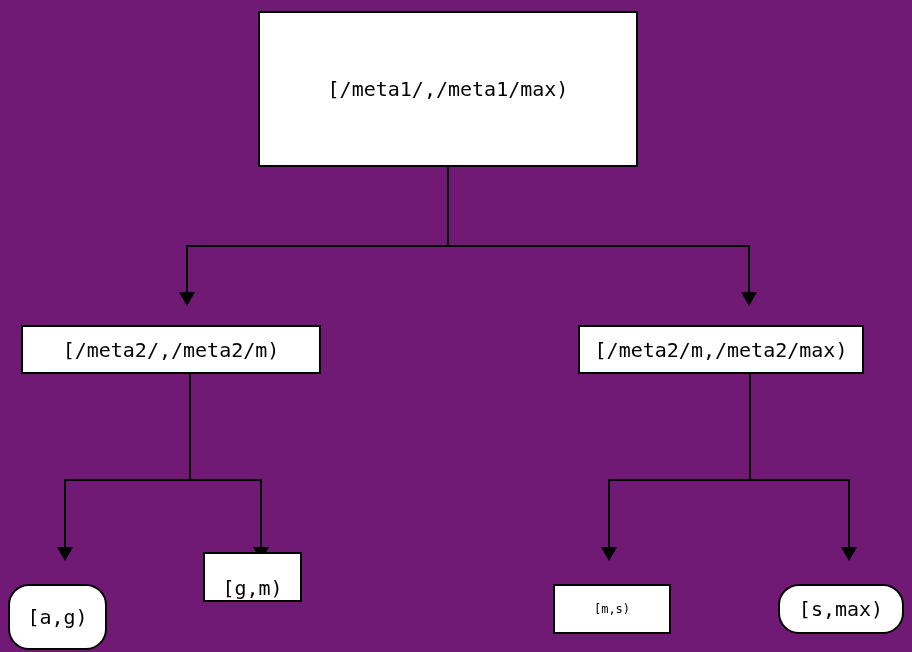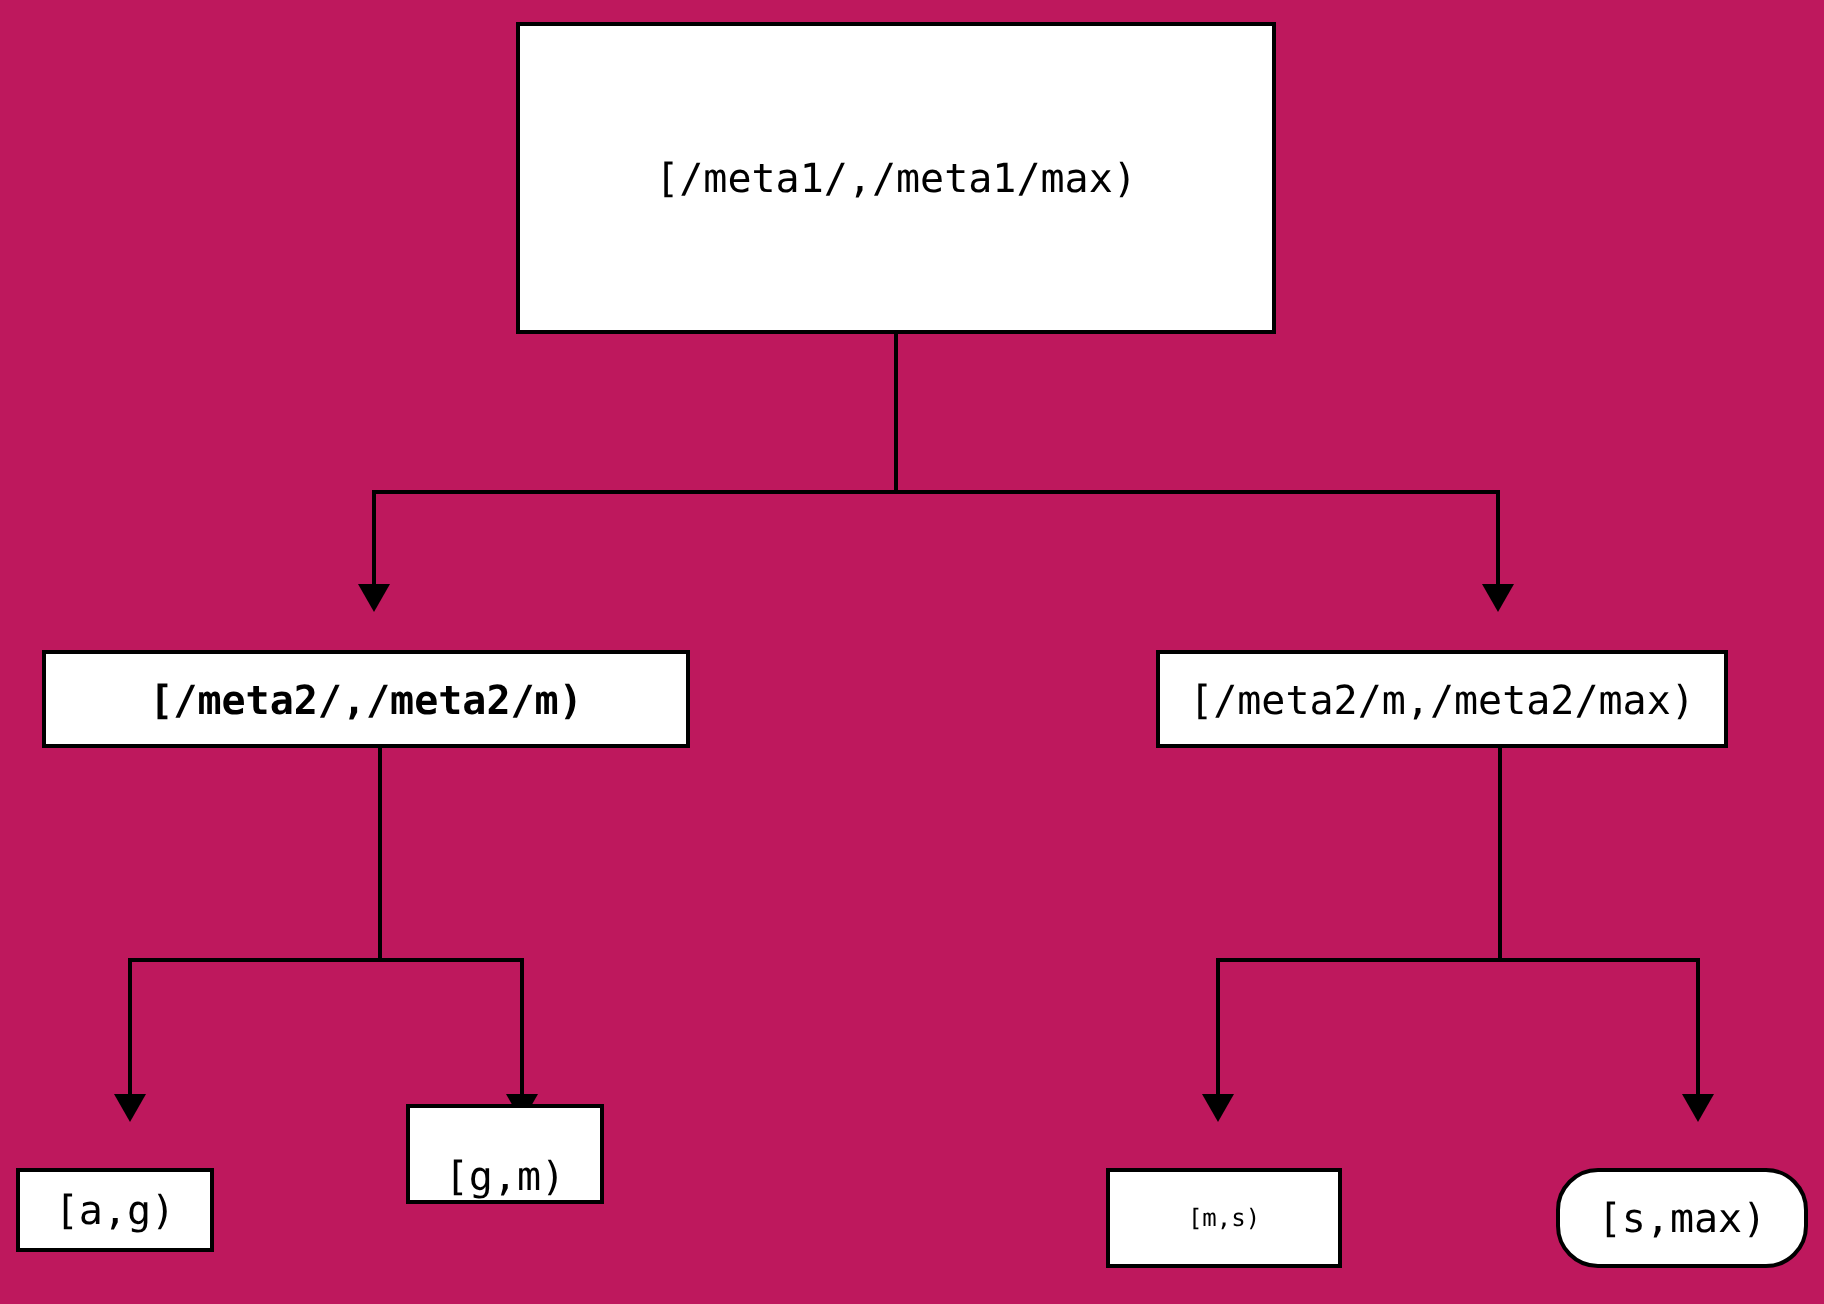--- a/index.html
+++ b/index.html
@@ -5,21 +5,21 @@
 <style>
   html, body {
     margin: 0;
     padding: 0;
     background: #ffffff;
   }
   #canvas {
     position: relative;
     width: 912px;
     height: 652px;
-    background: #be185d;
+    background: #701a75;
     overflow: hidden;
     font-family: "DejaVu Sans Mono", "Liberation Mono", monospace;
   }
   .node {
     position: absolute;
     box-sizing: border-box;
     background: #ffffff;
     border: 2px solid #000000;
     display: flex;
     align-items: center;
@@ -37,39 +37,39 @@
     left: 258px;
     top: 11px;
     width: 380px;
     height: 156px;
     font-size: 20px;
   }
   
   #node-meta2-low {
     left: 21px;
     top: 325px;
-    width: 324px;
+    width: 300px;
     height: 49px;
     font-size: 20px;
-    font-weight: bold;
   }
   #node-meta2-high {
     left: 578px;
     top: 325px;
     width: 286px;
     height: 49px;
     font-size: 20px;
   }
   
   #node-leaf-ag {
     left: 8px;
     top: 584px;
     width: 99px;
-    height: 42px;
+    height: 66px;
     font-size: 20px;
+    border-radius: 21px;
   }
   #node-leaf-gm {
     left: 203px;
     top: 552px;
     width: 99px;
     height: 50px;
     font-size: 20px;
     align-items: flex-end;
   }
   #node-leaf-ms {

